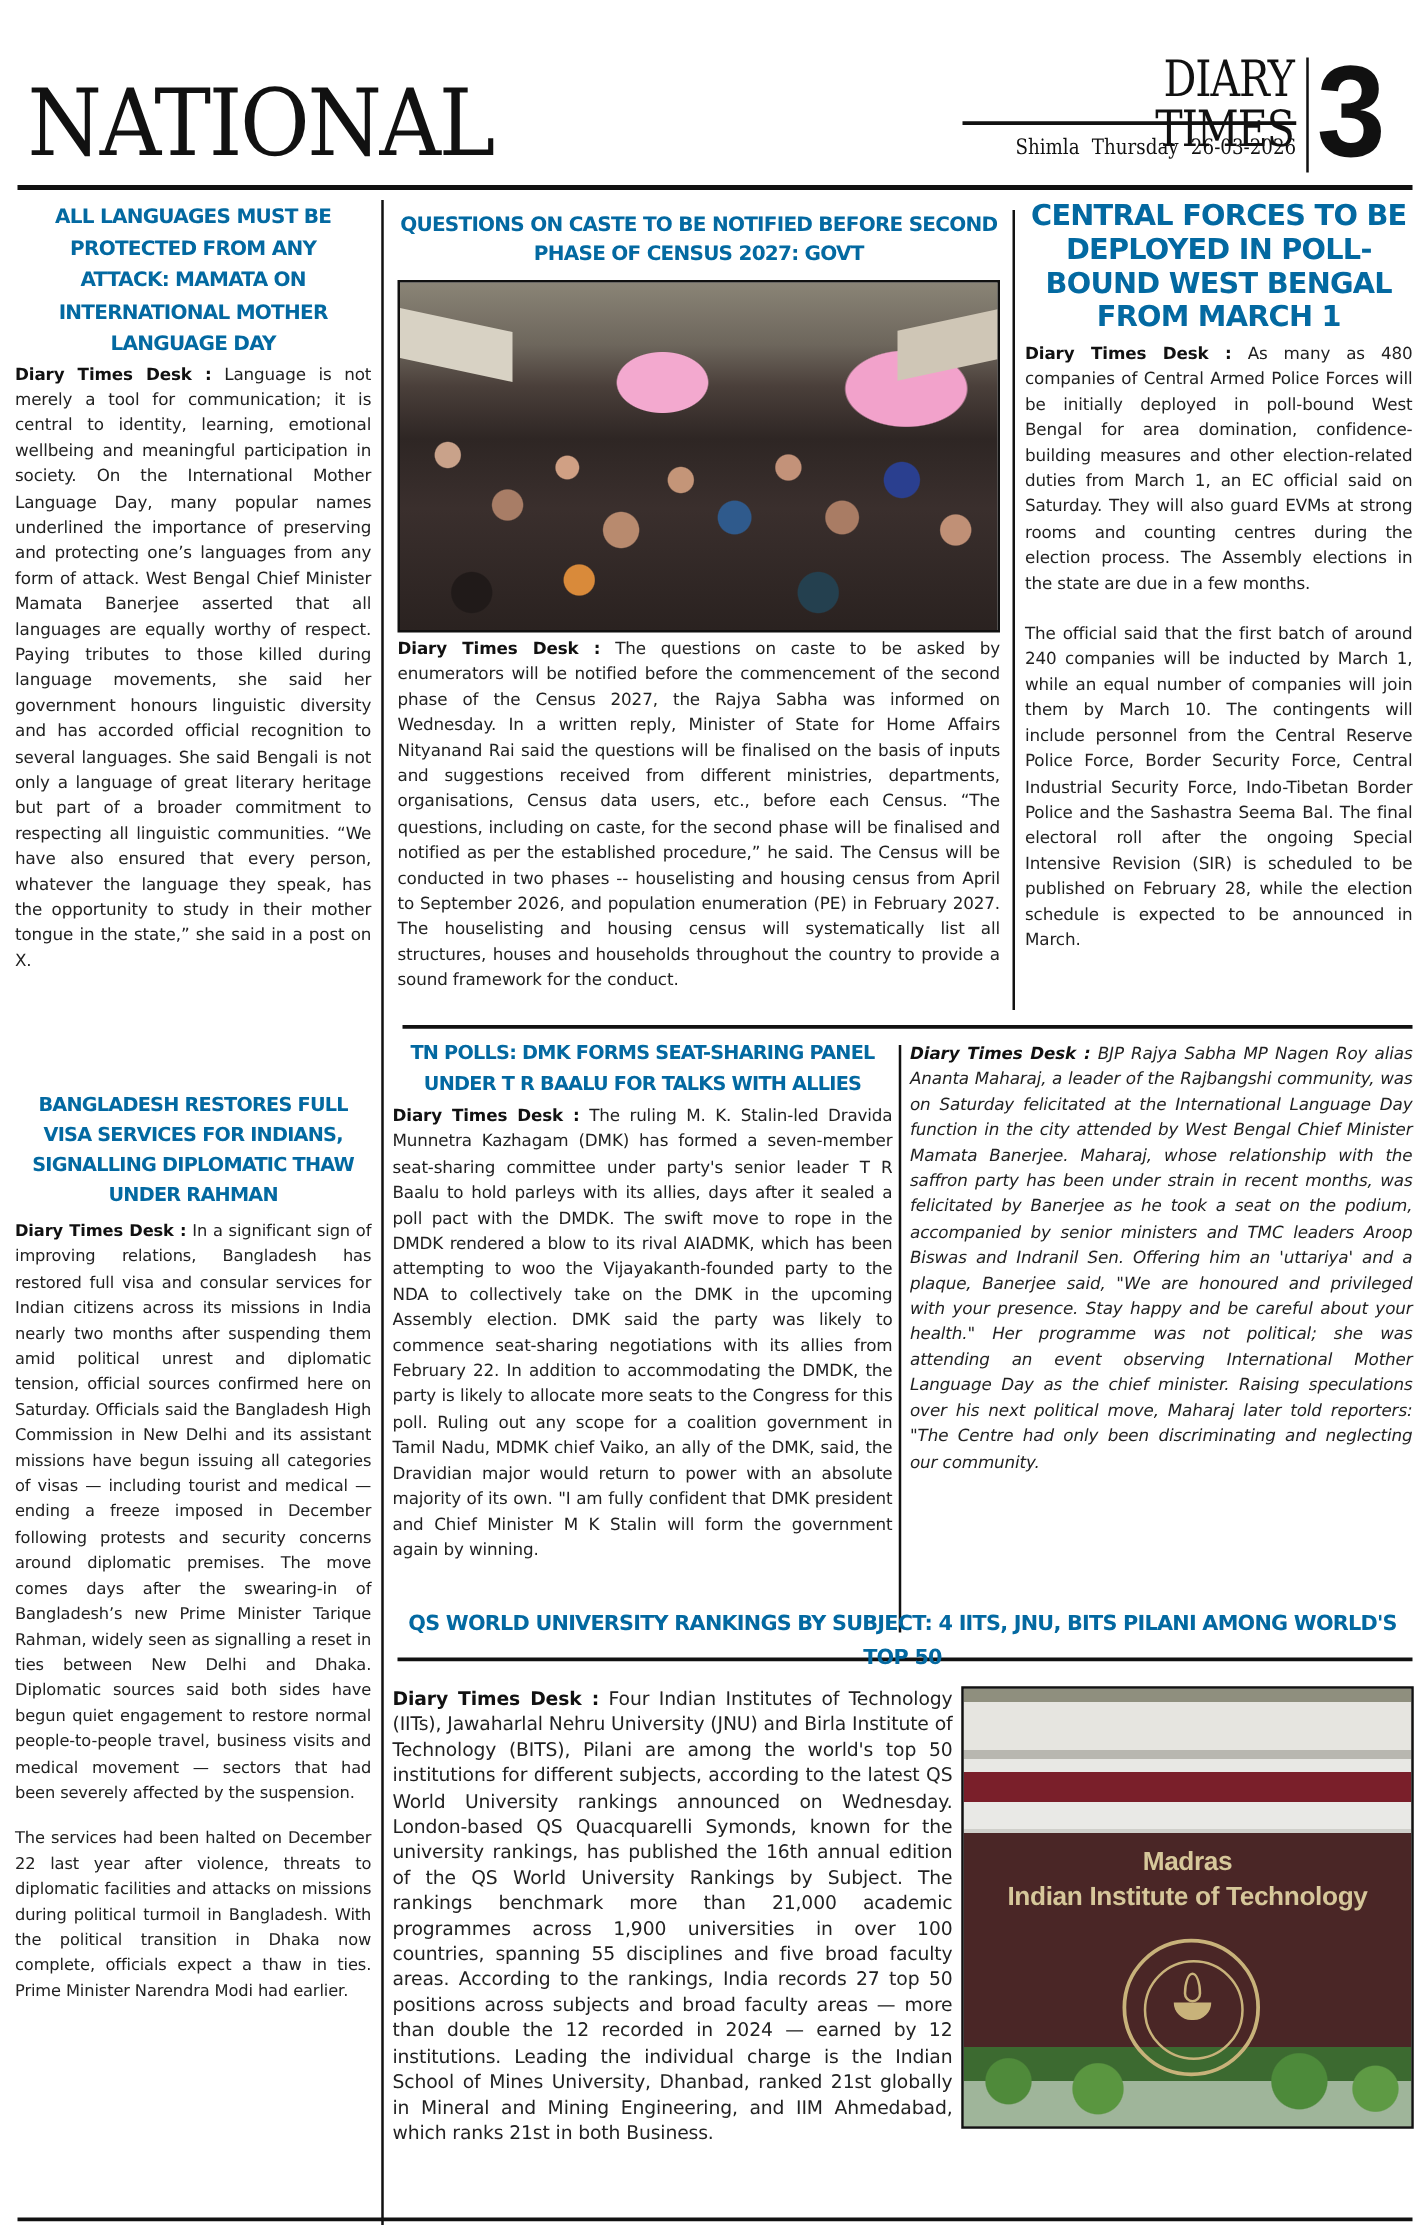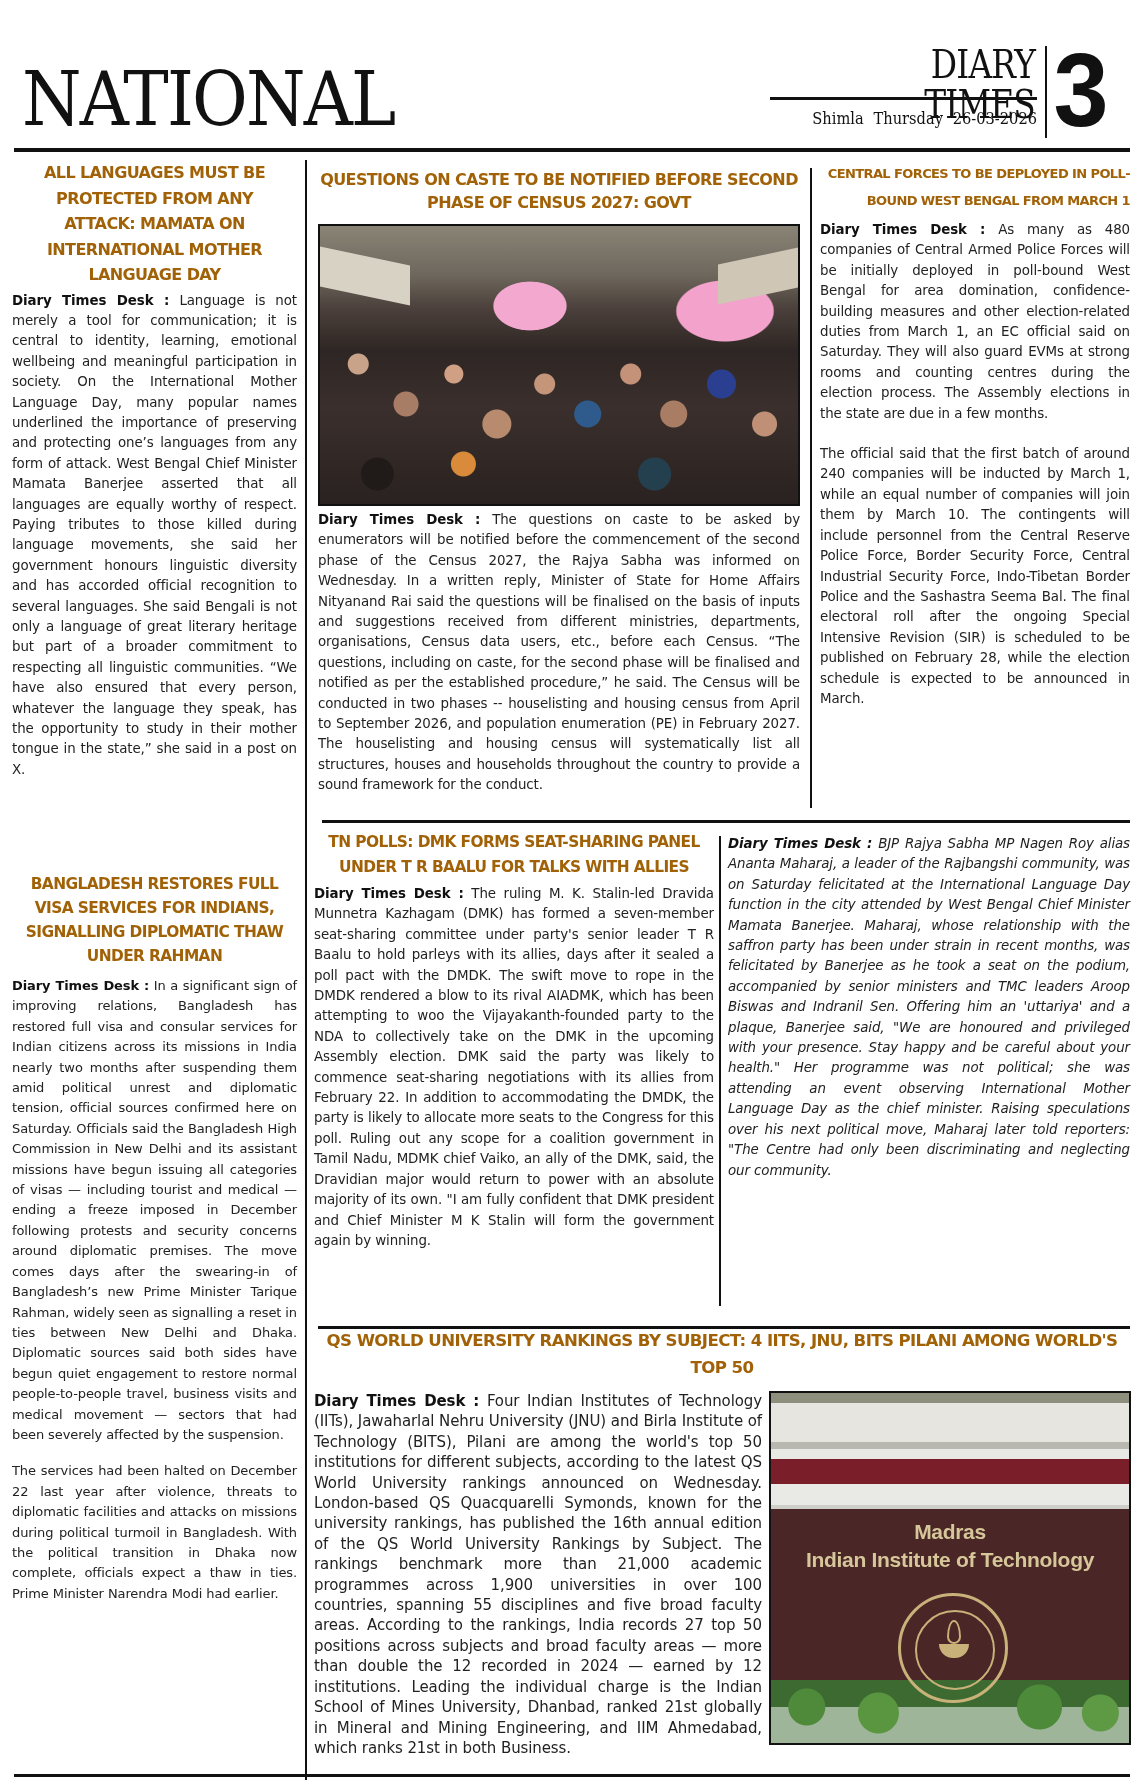--- a/index.html
+++ b/index.html
@@ -31,21 +31,21 @@
     position: absolute; left: 1052px; top: 38px;
     font-family: "Liberation Sans", sans-serif; font-weight: 700; font-size: 104px; line-height: 1;
     transform: scaleX(0.95);
   }
   .top-rule { position: absolute; left: 14px; top: 148px; width: 1116px; height: 4px; background: #111; }
 
   
   .article { position: absolute; }
   .headline {
     font-family: "DejaVu Sans", sans-serif; font-weight: 700;
-    text-align: center; color: #a16207; letter-spacing: -0.6px;
+    text-align: center; color: #0369a1; letter-spacing: -0.6px;
   }
   .body {
     font-family: "DejaVu Sans", sans-serif; text-align: justify;
     color: #222; letter-spacing: -0.1px;
   }
   .desk { font-weight: 700; color: #111; }
   .vrule { position: absolute; width: 2px; background: #111; }
   .hrule { position: absolute; height: 3px; background: #111; }
 
   
@@ -84,34 +84,34 @@
       radial-gradient(circle at 30% 80%, #d98a3a 0 12px, transparent 13px),
       radial-gradient(circle at 12% 85%, #201a19 0 16px, transparent 17px),
       radial-gradient(circle at 70% 85%, #24404f 0 16px, transparent 17px);
   }
   .photo-crowd .awning-l { position:absolute; left:0; top:30px; width:90px; height:40px; background:#d8d2c4; transform:skewY(12deg); }
   .photo-crowd .awning-r { position:absolute; right:0; top:30px; width:80px; height:40px; background:#cfc6b6; transform:skewY(-12deg); }
   #a3 .body { font-size: 13.4px; line-height: 20.4px; margin-top: 4px; }
 
   
   #a4 { left: 820px; top: 160px; width: 310px; }
-  #a4 .headline { font-size: 13px; line-height: 27px; text-align: right; }
+  #a4 .headline { font-size: 23px; line-height: 27px; }
   #a4 .body { font-size: 13.4px; line-height: 20.4px; margin-top: 6px; }
   #a4 .body p + p { margin-top: 20px; }
 
   
   #a5 { left: 314px; top: 830px; width: 400px; }
   #a5 .headline { font-size: 15.4px; line-height: 25px; }
   #a5 .body { font-size: 13.4px; line-height: 20.4px; margin-top: 4px; }
   #a6 { left: 728px; top: 830px; width: 402px; }
   #a6 .headline { font-size: 15.4px; line-height: 25px; }
   #a6 .body { font-size: 13.4px; line-height: 20.4px; margin-top: 4px; font-style: italic; }
 
   
-  #a7 { left: 314px; top: 1327px; width: 816px; }
+  #a7 { left: 314px; top: 1285px; width: 816px; }
   #a7 .headline { font-size: 16.6px; line-height: 27px; }
   #a7 .body { position: absolute; left: 0; top: 64px; width: 448px; font-size: 15px; line-height: 20.4px; }
   .photo-iit {
     position: absolute; left: 455px; top: 64px; width: 362px; height: 354px;
     border: 2px solid #111; overflow: hidden;
     background: linear-gradient(180deg, #8f8f7e 0 3%, #e6e5e0 3% 14%, #b8b7b0 14% 16%, #e8e8e4 16% 19%, #7a1f2a 19% 26%, #e9e9e6 26% 32%, #cfcfca 32% 33%, #4a2626 33% 82%, #3c6a30 82% 100%);
   }
   .iit-text {
     position: absolute; left: 0; right: 0; top: 125px; text-align: center;
     font-family: "Liberation Sans", sans-serif; font-weight: 700;

